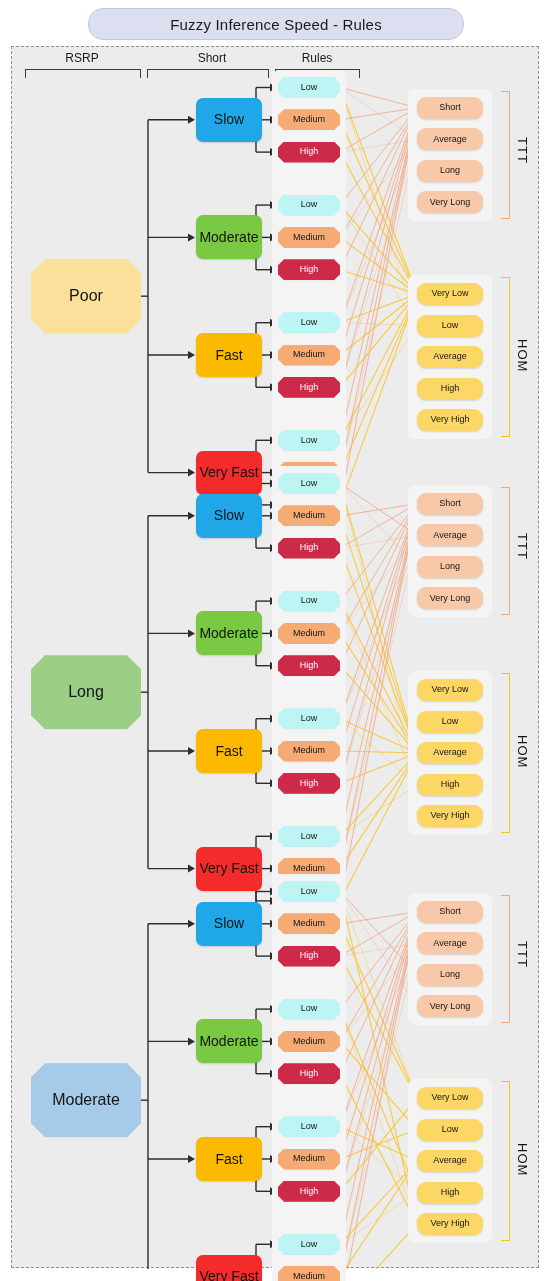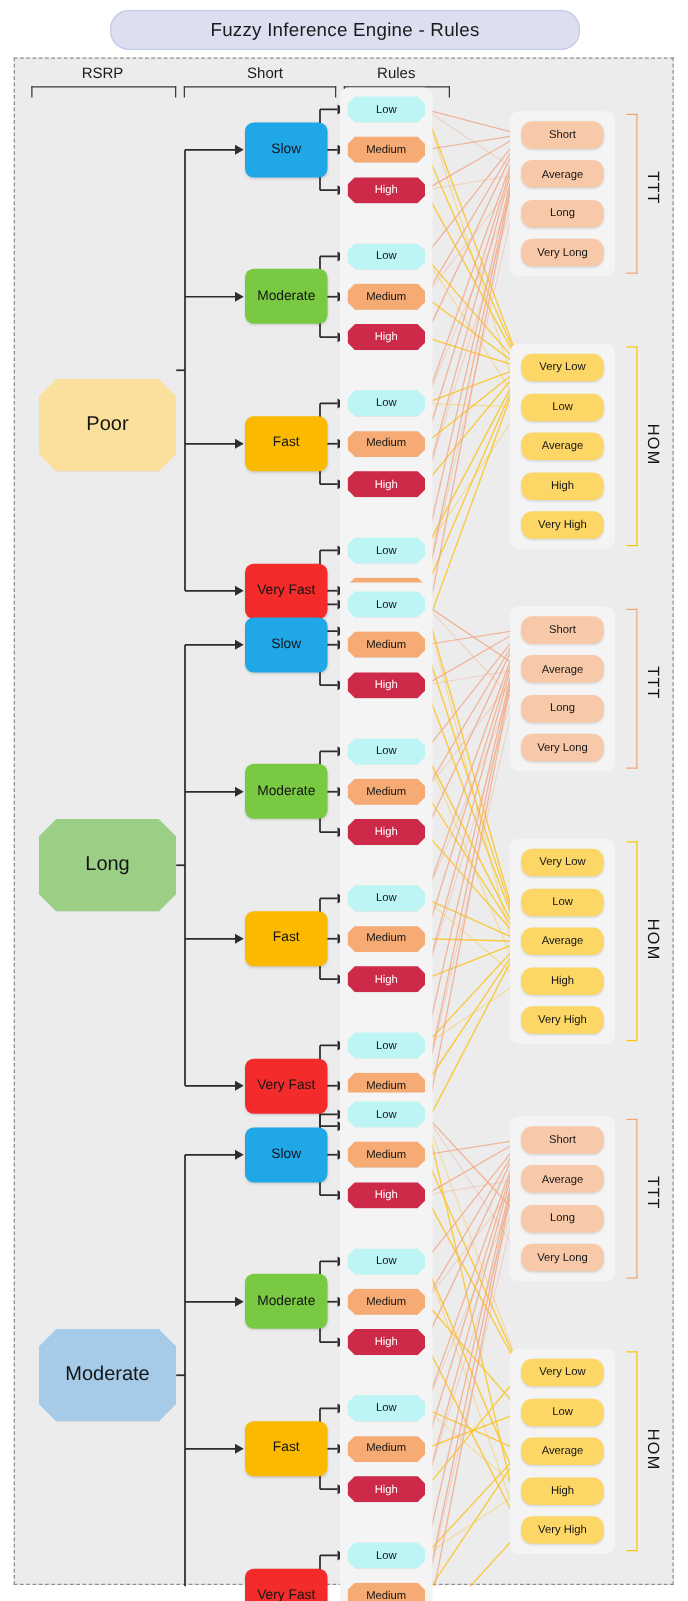--- a/index.html
+++ b/index.html
@@ -31,21 +31,21 @@
   .panel{position:absolute;background:#f4f4f4;border-radius:7px;}
 
   
   .node{
     position:absolute;box-sizing:border-box;
     display:flex;align-items:center;justify-content:center;
     text-align:center;color:#141414;line-height:1.05;
     box-shadow:0 1px 2px rgba(0,0,0,.14);
   }
   .node.rsrp{width:110px;height:74px;font-size:16px;}
-  .node.speed{width:66px;height:44px;font-size:11px;border-radius:7px;}
+  .node.speed{width:66px;height:44px;font-size:14px;border-radius:7px;}
   .node.load{width:62px;height:21px;font-size:9px;}
   .node.out{width:66px;height:22px;font-size:9px;border-radius:9px;}
 
   
   .oct{clip-path:polygon(14px 0,calc(100% - 14px) 0,100% 14px,100% calc(100% - 14px),calc(100% - 14px) 100%,14px 100%,0 calc(100% - 14px),0 14px);}
   .oct-sm{clip-path:polygon(6px 0,calc(100% - 6px) 0,100% 6px,100% calc(100% - 6px),calc(100% - 6px) 100%,6px 100%,0 calc(100% - 6px),0 6px);}
 
   
   .gbracket{
     position:absolute;width:9px;box-sizing:border-box;
@@ -59,21 +59,21 @@
 
   svg.wires{position:absolute;left:0;top:0;width:528px;height:1222px;pointer-events:none;}
   svg.arrows{position:absolute;left:0;top:0;width:528px;height:1222px;pointer-events:none;}
 </style>
 </head>
 <body>
 
 <div id="root">
 
   <div class="title-pill">
-    <span>Fuzzy Inference Engine - Rules</span>
+    <span>Fuzzy Inference Speed - Rules</span>
   </div>
 
   <div class="frame">
 
     <div class="col-head" style="left:10px;top:4px;width:120px;">RSRP</div>
     <div class="col-head" style="left:140px;top:4px;width:120px;">Short</div>
     <div class="col-head" style="left:245px;top:4px;width:120px;">Rules</div>
 
     <div class="col-bracket" style="left:13px;top:22px;width:116px;"></div>
     <div class="col-bracket" style="left:135px;top:22px;width:122px;"></div>
@@ -355,21 +355,21 @@
         </div>
         <div class="node speed" style="left: 184px; top: 168.4px; width: 66px; height: 44px; background: rgb(122, 201, 67);">
           <span>Moderate</span>
         </div>
         <div class="node speed" style="left: 184px; top: 286px; width: 66px; height: 44px; background: rgb(251, 185, 0);">
           <span>Fast</span>
         </div>
         <div class="node speed" style="left: 184px; top: 403.6px; width: 66px; height: 44px; background: rgb(244, 43, 43);">
           <span>Very Fast</span>
         </div>
-        <div class="node rsrp oct" style="left: 19px; top: 212.2px; width: 110px; height: 74px; background: rgb(250, 224, 154); margin-top: 44px;">
+        <div class="node rsrp oct" style="left: 19px; top: 212.2px; width: 110px; height: 74px; background: rgb(250, 224, 154);">
           <span>Poor</span>
         </div>
         <div class="panel" style="left: 396px; top: 41.728px; width: 84px; height: 132.5px;"></div>
         <div class="node out" style="left: 405px; top: 49.728px; width: 66px; height: 22px; background: rgb(248, 201, 168);">
           <span>Short</span>
         </div>
         <div class="node out" style="left: 405px; top: 81.228px; width: 66px; height: 22px; background: rgb(248, 201, 168);">
           <span>Average</span>
         </div>
         <div class="node out" style="left: 405px; top: 112.728px; width: 66px; height: 22px; background: rgb(248, 201, 168);">

